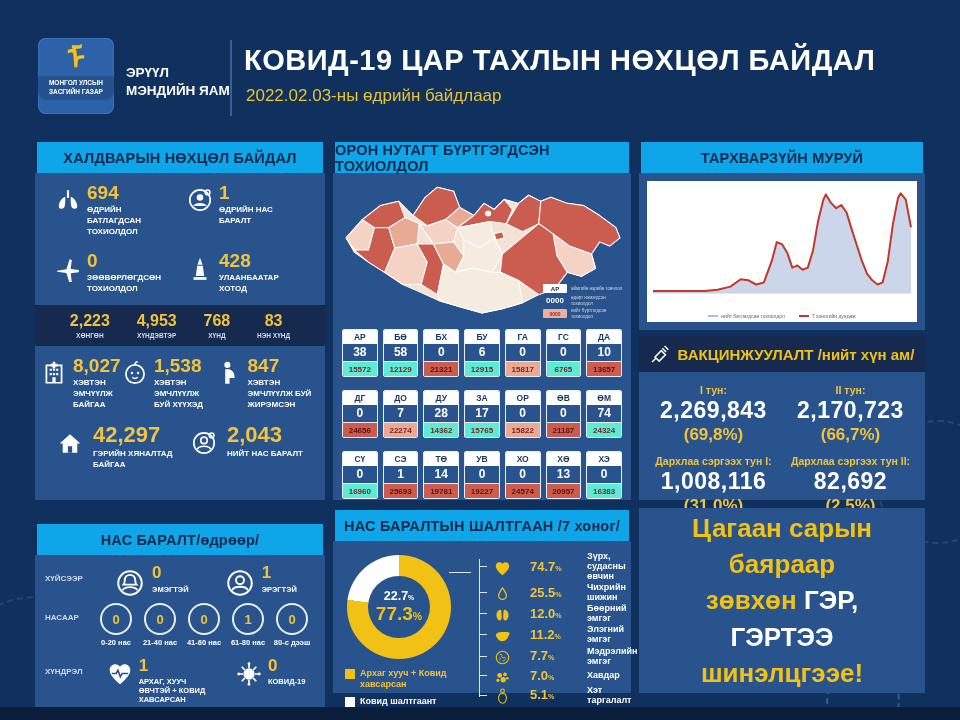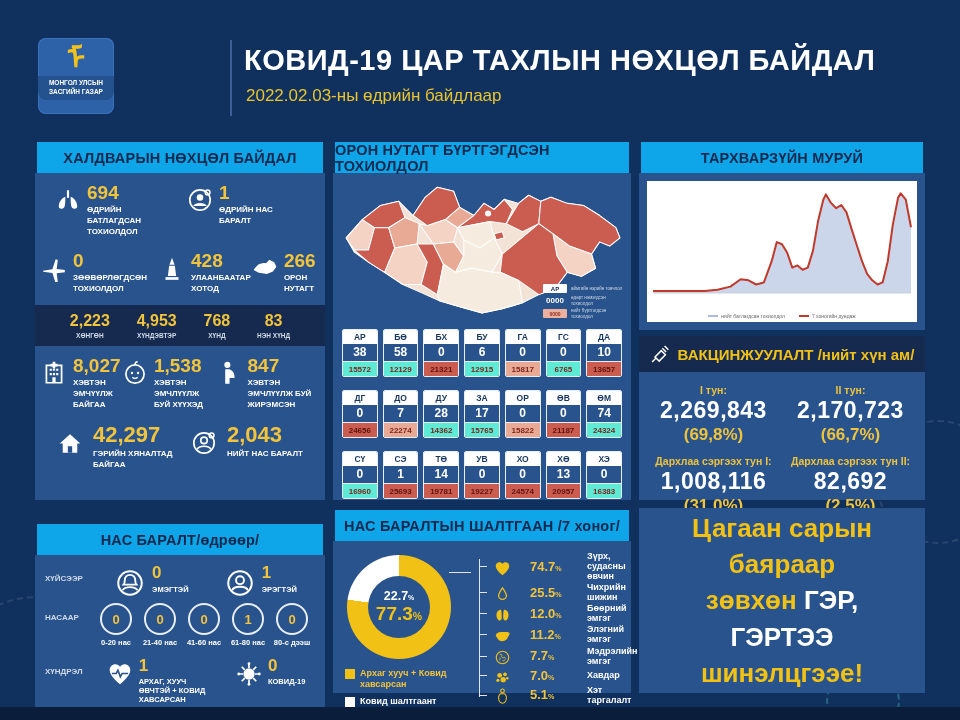--- a/index.html
+++ b/index.html
@@ -244,20 +244,21 @@
 
 <div class="page">
   <div class="wm wm1"></div>
   <div class="wm wm2"></div>
   <div class="wm wm3"></div>
 
   <div class="logo">
     <div class="soyombo">ᠮ</div>
     <div class="logo-text"><span>МОНГОЛ УЛСЫН</span><br><span>ЗАСГИЙН ГАЗАР</span></div>
   </div>
+  <div class="ministry" id="ministry">ЭРҮҮЛ<br>МЭНДИЙН ЯАМ</div>
   <div class="hdr-divider"></div>
   <div class="title">КОВИД-19 ЦАР ТАХЛЫН НӨХЦӨЛ БАЙДАЛ</div>
   <div class="subtitle">2022.02.03-ны өдрийн байдлаар</div>
 
   <div class="panel" id="p-infection">
     <div class="panel-hd">ХАЛДВАРЫН НӨХЦӨЛ БАЙДАЛ</div>
     <div class="stat-row">
 
     <div class="stat">
           <span class="ic"><svg class="ic" style="width:1em;height:1em">
@@ -289,29 +290,20 @@
             <div class="sl">ЗӨӨВӨРЛӨГДСӨН ТОХИОЛДОЛ</div>
           </div>
         </div>
         <div class="stat">
           <span class="ic"><svg class="ic" style="width:1em;height:1em">
               <use href="#monument-icon"></use>
             </svg></span>
           <div>
             <div class="sv">428</div>
             <div class="sl">УЛААНБААТАР ХОТОД</div>
-          </div>
-        </div>
-        <div class="stat">
-          <span class="ic"><svg class="ic" style="width:1em;height:1em">
-              <use href="#map-icon"></use>
-            </svg></span>
-          <div>
-            <div class="sv">266</div>
-            <div class="sl">ОРОН НУТАГТ</div>
           </div>
         </div>
       </div>
     <div class="sev-strip">
 
     <div class="sev">
           <div class="sv">2,223</div>
           <div class="sl">ХӨНГӨН</div>
         </div>
         <div class="sev">

